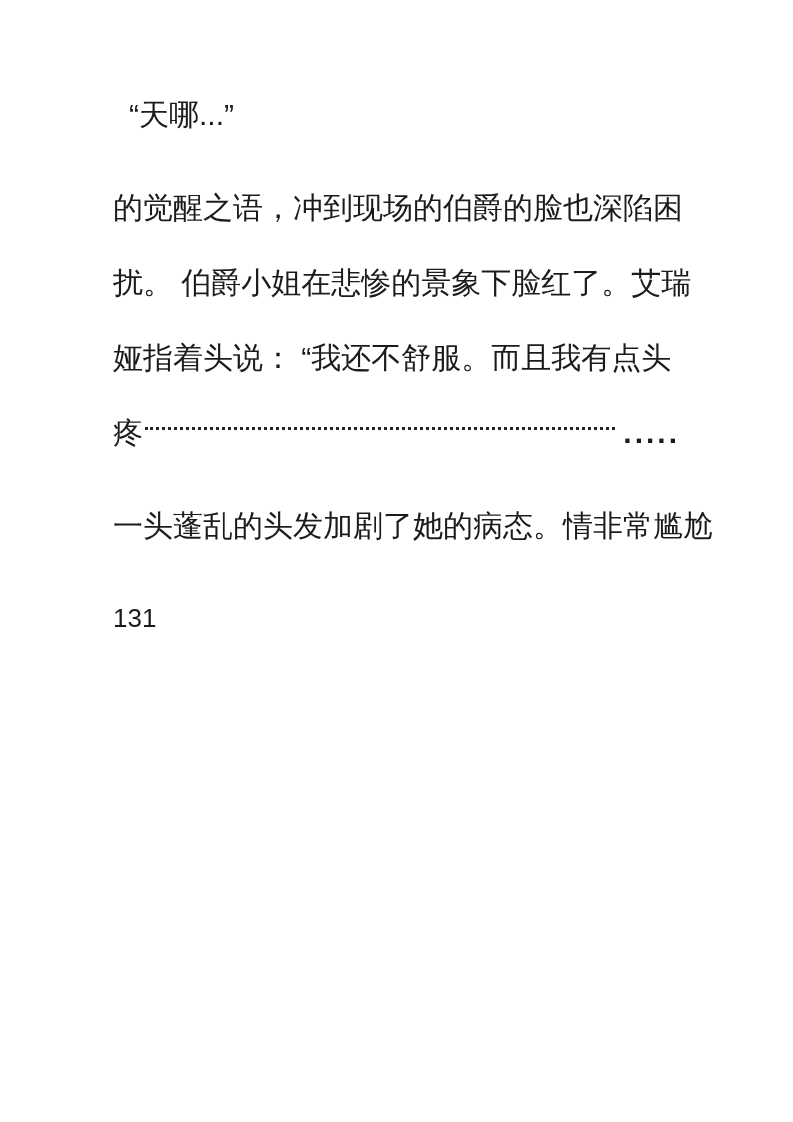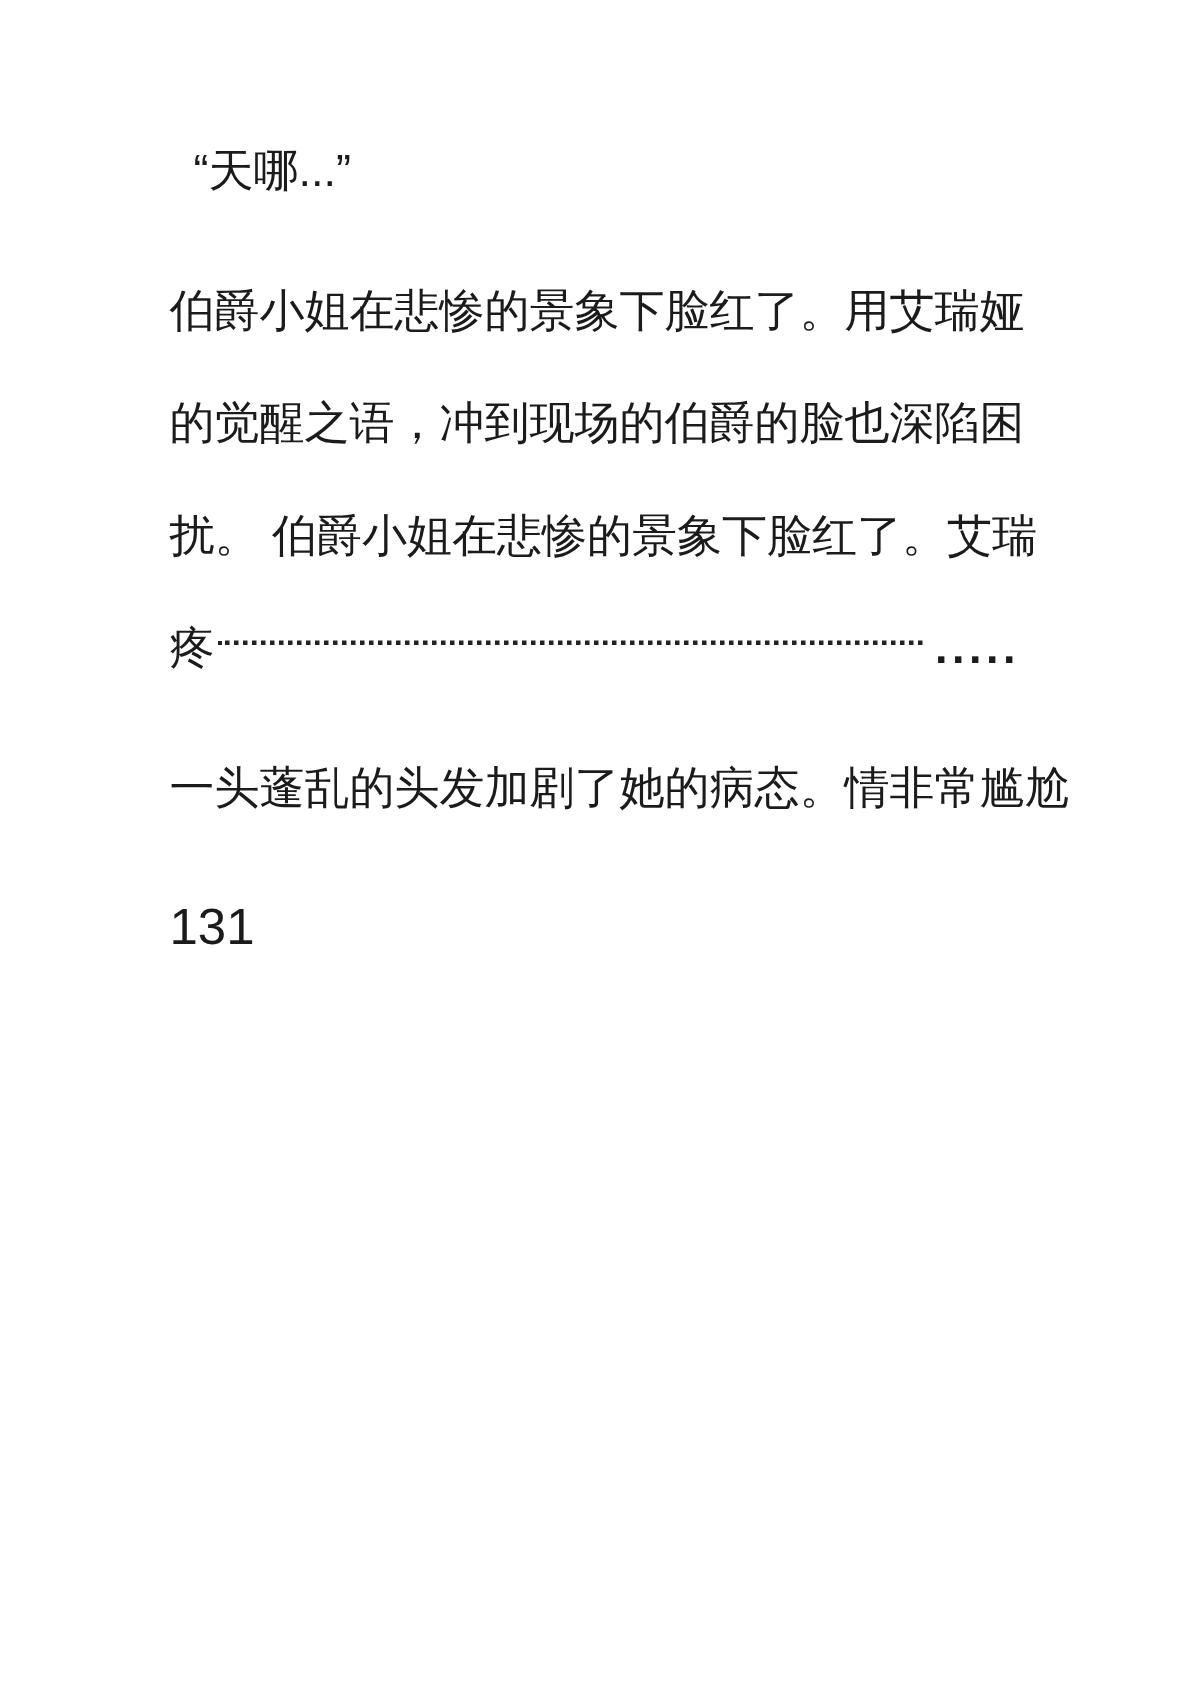--- a/index.html
+++ b/index.html
@@ -49,38 +49,38 @@
     align-self: center;
     margin: 0 8px 0 2px;
     position: relative;
     top: -4px;
   }
   .leader-after {
     font-weight: bold;
     letter-spacing: 3px;
   }
   .page-number {
-    font-size: 34px;
+    font-size: 26px;
     line-height: 75px;
     height: 75px;
   }
 </style>
 </head>
 <body>
 
 <div class="page">
 
   <div class="para">
     <div class="line indented">“天哪...”</div>
   </div>
 
   <div class="para">
-    <div class="line">伯爵小姐在悲惨的景象下脸红了。用艾瑞娅</div>
     <div class="line">的觉醒之语，冲到现场的伯爵的脸也深陷困</div>
     <div class="line">扰。 伯爵小姐在悲惨的景象下脸红了。艾瑞</div>
+    <div class="line">娅指着头说： “我还不舒服。而且我有点头</div>
     <div class="line leader-line">
       <span class="leader-before">疼</span>
       <span class="dotted-leader"></span>
       <span class="leader-after">.....</span>
     </div>
   </div>
 
   <div class="para">
     <div class="line">一头蓬乱的头发加剧了她的病态。情非常尴尬</div>
   </div>

